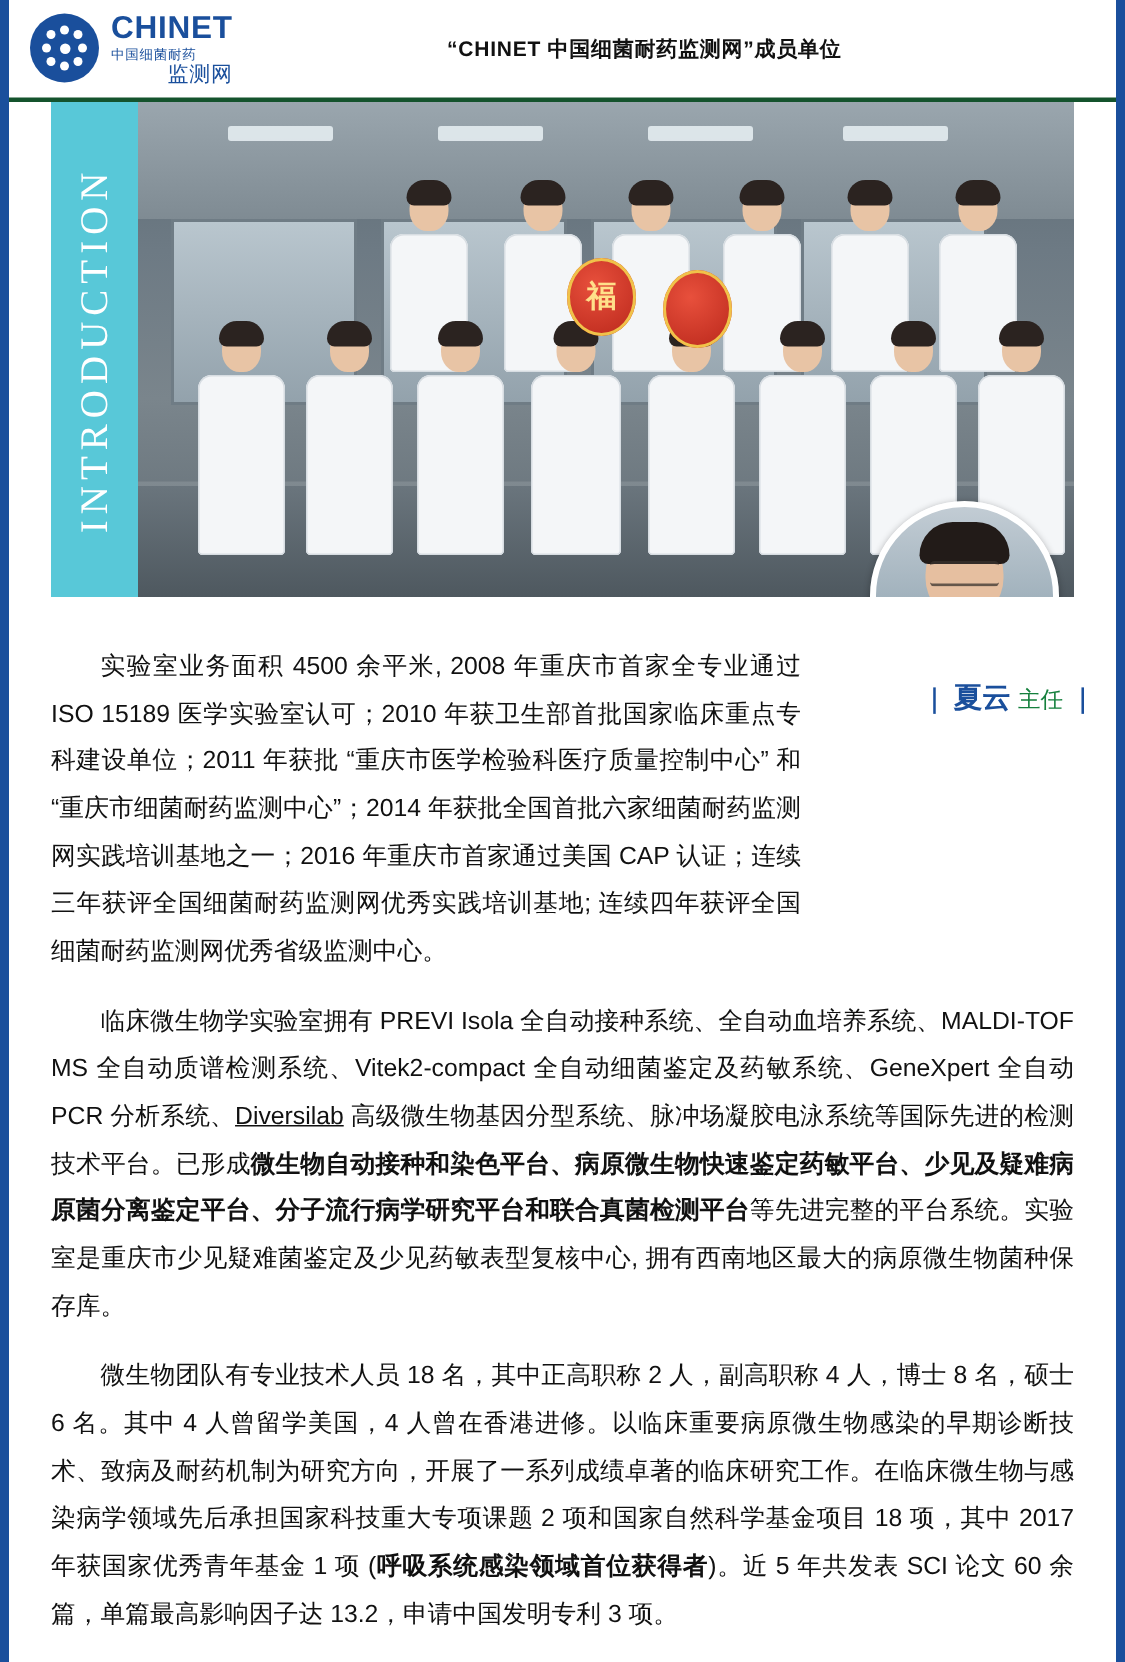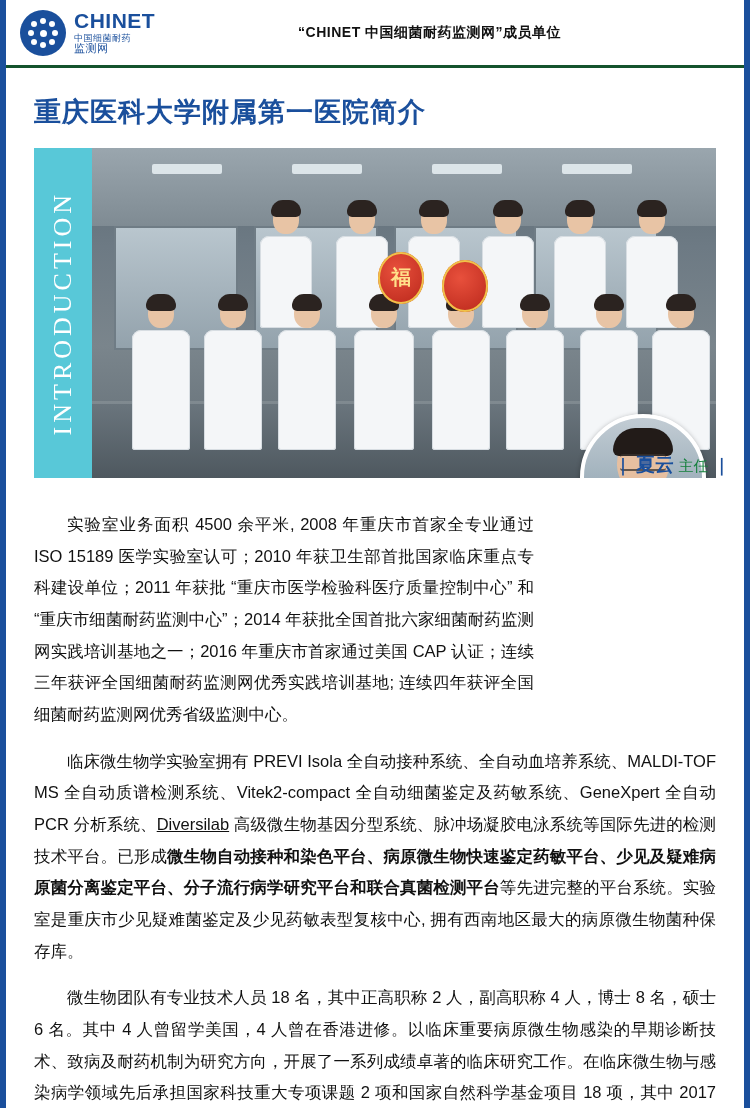--- a/index.html
+++ b/index.html
@@ -73,23 +73,24 @@
     color: #1a4f9c;
     letter-spacing: 0.5px;
   }
   .logo-text .cn {
     font-size: 9px;
     color: #1a4f9c;
     letter-spacing: 0.5px;
     margin-top: 2px;
   }
   .logo-text .cn2 {
-    font-size: 11px;
+    font-size: 14px;
     color: #1a4f9c;
     letter-spacing: 0.5px;
+    text-align: right;
   }
   .header-title {
     flex: 1;
     text-align: center;
     font-size: 14px;
     font-weight: bold;
     color: #111111;
     padding-right: 30px;
     letter-spacing: 0.5px;
   }
@@ -272,21 +273,20 @@
       </div>
       <div class="logo-text">
         <div class="en">CHINET</div>
         <div class="cn">中国细菌耐药</div>
         <div class="cn2">监测网</div>
       </div>
     </div>
     <div class="header-title">“CHINET 中国细菌耐药监测网”成员单位</div>
   </div>
 
-  <div class="section-title">重庆医科大学附属第一医院简介</div>
 
   <div class="photo-row">
     <div class="vert-band">
       <span>INTRODUCTION</span>
     </div>
 
     <div class="photo">
       <div class="ceiling"></div>
       <div class="ceiling-light" style="left:60px;"></div>
       <div class="ceiling-light" style="left:200px;"></div>

